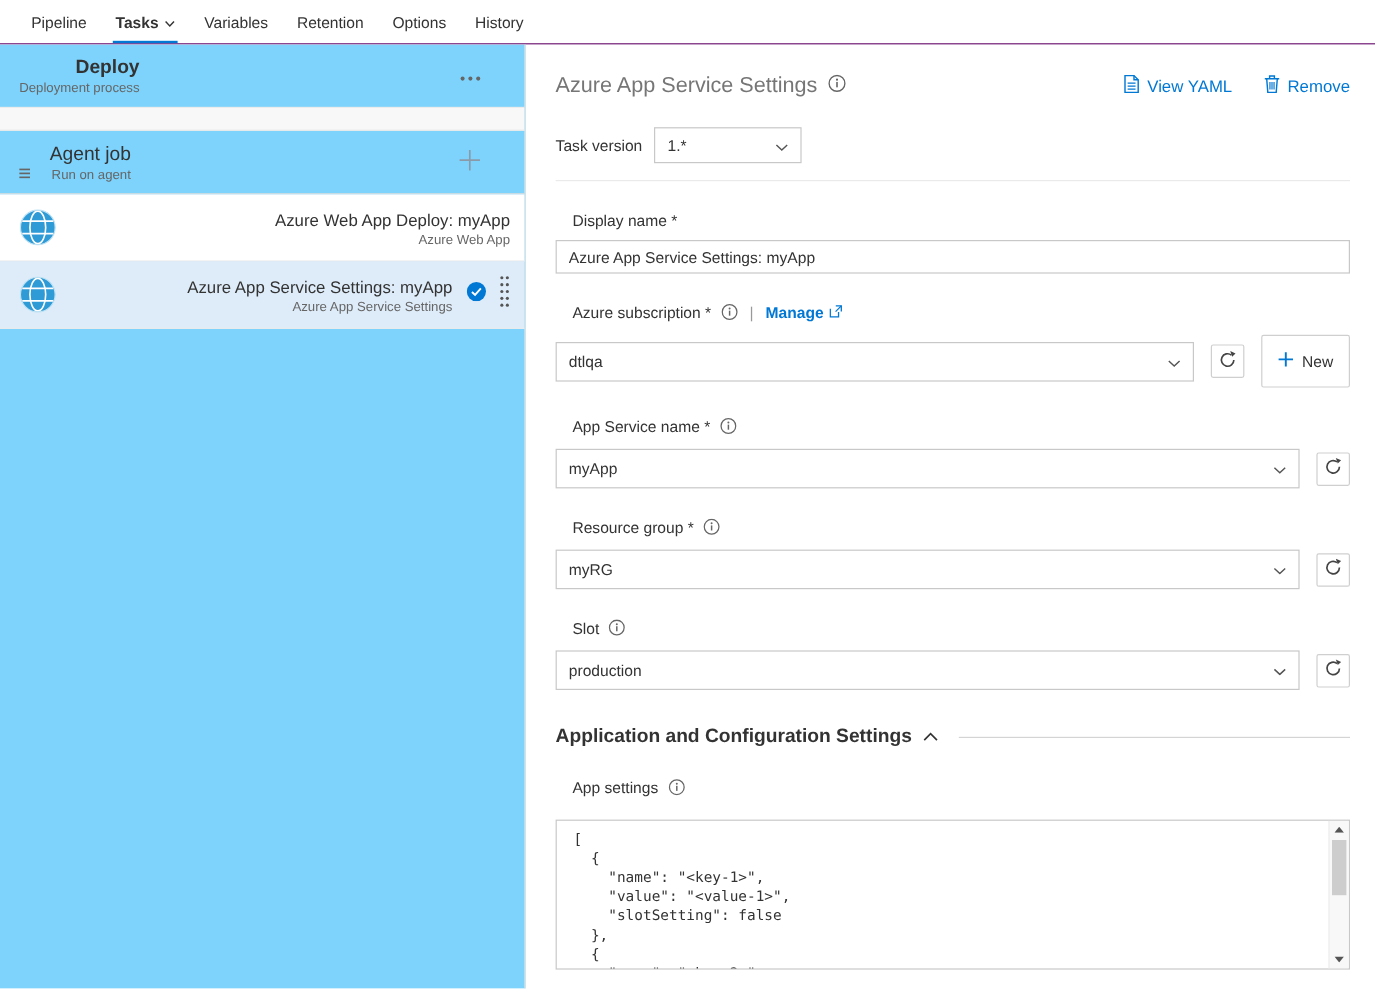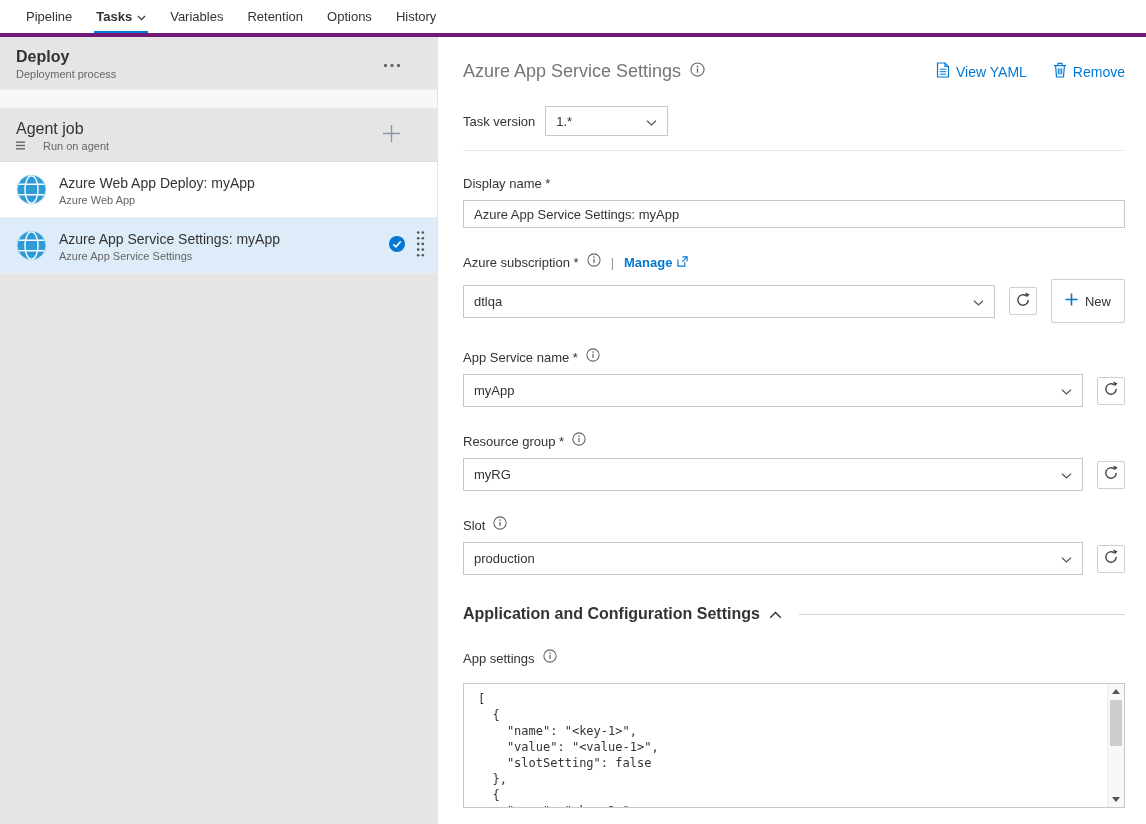--- a/index.html
+++ b/index.html
@@ -1,29 +1,29 @@
 <!DOCTYPE html>
 <html><head>
 <meta charset="utf-8">
 <style>
   * { margin:0; padding:0; box-sizing:border-box; }
   html,body { background:#fff; }
   body { font-family:"Liberation Sans", sans-serif; color:#333; }
   .app { width:1146px; height:824px; background:#fff; overflow:hidden; display:flex; flex-direction:column; position:relative; }
 
   
-  .topnav { height:37px; flex-shrink:0; display:flex; align-items:stretch; padding-left:14px; border-bottom:4px solid #701a75; background:#fff; }
+  .topnav { height:37px; flex-shrink:0; display:flex; align-items:stretch; padding-left:14px; border-bottom:1px solid #701a75; background:#fff; }
   .topnav-item { display:flex; align-items:center; gap:5px; padding:0 12px; font-size:13px; color:#333; cursor:pointer; position:relative; }
   .topnav-item.active { font-weight:700; }
   .topnav-item.active::after { content:""; position:absolute; left:10px; right:10px; bottom:0; height:2px; background:#0078d4; }
 
   .body-row { flex:1; display:flex; overflow:hidden; }
 
   
-  .sidebar { width:438px; flex-shrink:0; border-right:1px solid #e3e3e3; display:flex; flex-direction:column; background:#e5e5e5; }
+  .sidebar { width:438px; flex-shrink:0; border-right:1px solid #e3e3e3; display:flex; flex-direction:column; background:#7dd3fc;text-align:right; }
   .process-header { height:53px; display:flex; align-items:center; justify-content:space-between; padding:0 30px 0 16px; border-bottom:1px solid #ececec; }
   .process-title { font-size:16px; font-weight:700; color:#333; line-height:20px; }
   .process-subtitle { font-size:11px; color:#666; margin-top:1px; }
   .more-btn { background:none; border:none; cursor:pointer; padding:4px 6px; }
   .sidebar-gap { height:19px; background:#f8f8f8; border-bottom:1px solid #e8e8e8; }
   .agent-row { height:53px; display:flex; align-items:center; justify-content:space-between; padding:0 34px 0 16px; border-bottom:1px solid #dddddd; cursor:pointer; }
   .agent-title { font-size:16px; color:#333; line-height:19px; }
   .agent-subtitle { display:flex; align-items:center; gap:18px; font-size:11px; color:#666; margin-top:2px; }
   .add-btn { background:none; border:none; cursor:pointer; padding:2px; }
   .task-item { height:56px; display:flex; align-items:center; gap:12px; padding:0 12px 0 16px; border-bottom:1px solid #ececec; cursor:pointer; background:#fff; }
@@ -39,21 +39,21 @@
   .main-header { margin-top:24px; display:flex; align-items:center; justify-content:space-between; }
   .main-title-wrap { display:flex; align-items:center; gap:9px; }
   .main-title { font-size:18px; font-weight:400; color:#767676; }
   .main-actions { display:flex; align-items:center; gap:26px; }
   .action-link { display:flex; align-items:center; gap:6px; color:#0078d4; font-size:14px; cursor:pointer; text-decoration:none; }
 
   .task-version-row { margin-top:24px; display:flex; align-items:center; gap:10px; font-size:13px; color:#333; }
   .divider { margin-top:14px; border:none; border-top:1px solid #eaeaea; }
 
   .field { margin-top:25px; }
-  .field-label-row { display:flex; align-items:flex-end; gap:8px; margin-bottom:9px; font-size:13px; color:#333; }
+  .field-label-row { display:flex; align-items:flex-start; gap:8px; margin-bottom:9px; font-size:13px; color:#333;margin-left:14px; }
   .pipe { color:#999; margin:0 2px; }
   .manage-link { display:flex; align-items:center; gap:5px; color:#0078d4; font-weight:700; font-size:13px; cursor:pointer; text-decoration:none; }
 
   .text-input { width:100%; height:28px; border:1px solid #c8c8c8; border-radius:0; padding:0 10px; font-size:13px; color:#333; font-family:"Liberation Sans", sans-serif; background:#fff; }
   .select { height:33px; border:1px solid #c8c8c8; background:#fff; display:flex; align-items:center; justify-content:space-between; padding:0 10px; font-size:13px; color:#333; cursor:pointer; }
   .select.small { width:123px; height:30px; }
   .select.grow { flex:1; }
   .control-row { display:flex; align-items:center; gap:14px; }
   .icon-btn { width:28px; height:28px; flex-shrink:0; border:1px solid #cfcfcf; border-radius:2px; background:#fff; display:flex; align-items:center; justify-content:center; cursor:pointer; }
   .new-btn { height:44px; flex-shrink:0; border:1px solid #cfcfcf; border-radius:2px; background:#fff; display:flex; align-items:center; gap:7px; padding:0 13px; font-size:13px; color:#333; cursor:pointer; font-family:"Liberation Sans", sans-serif; }

